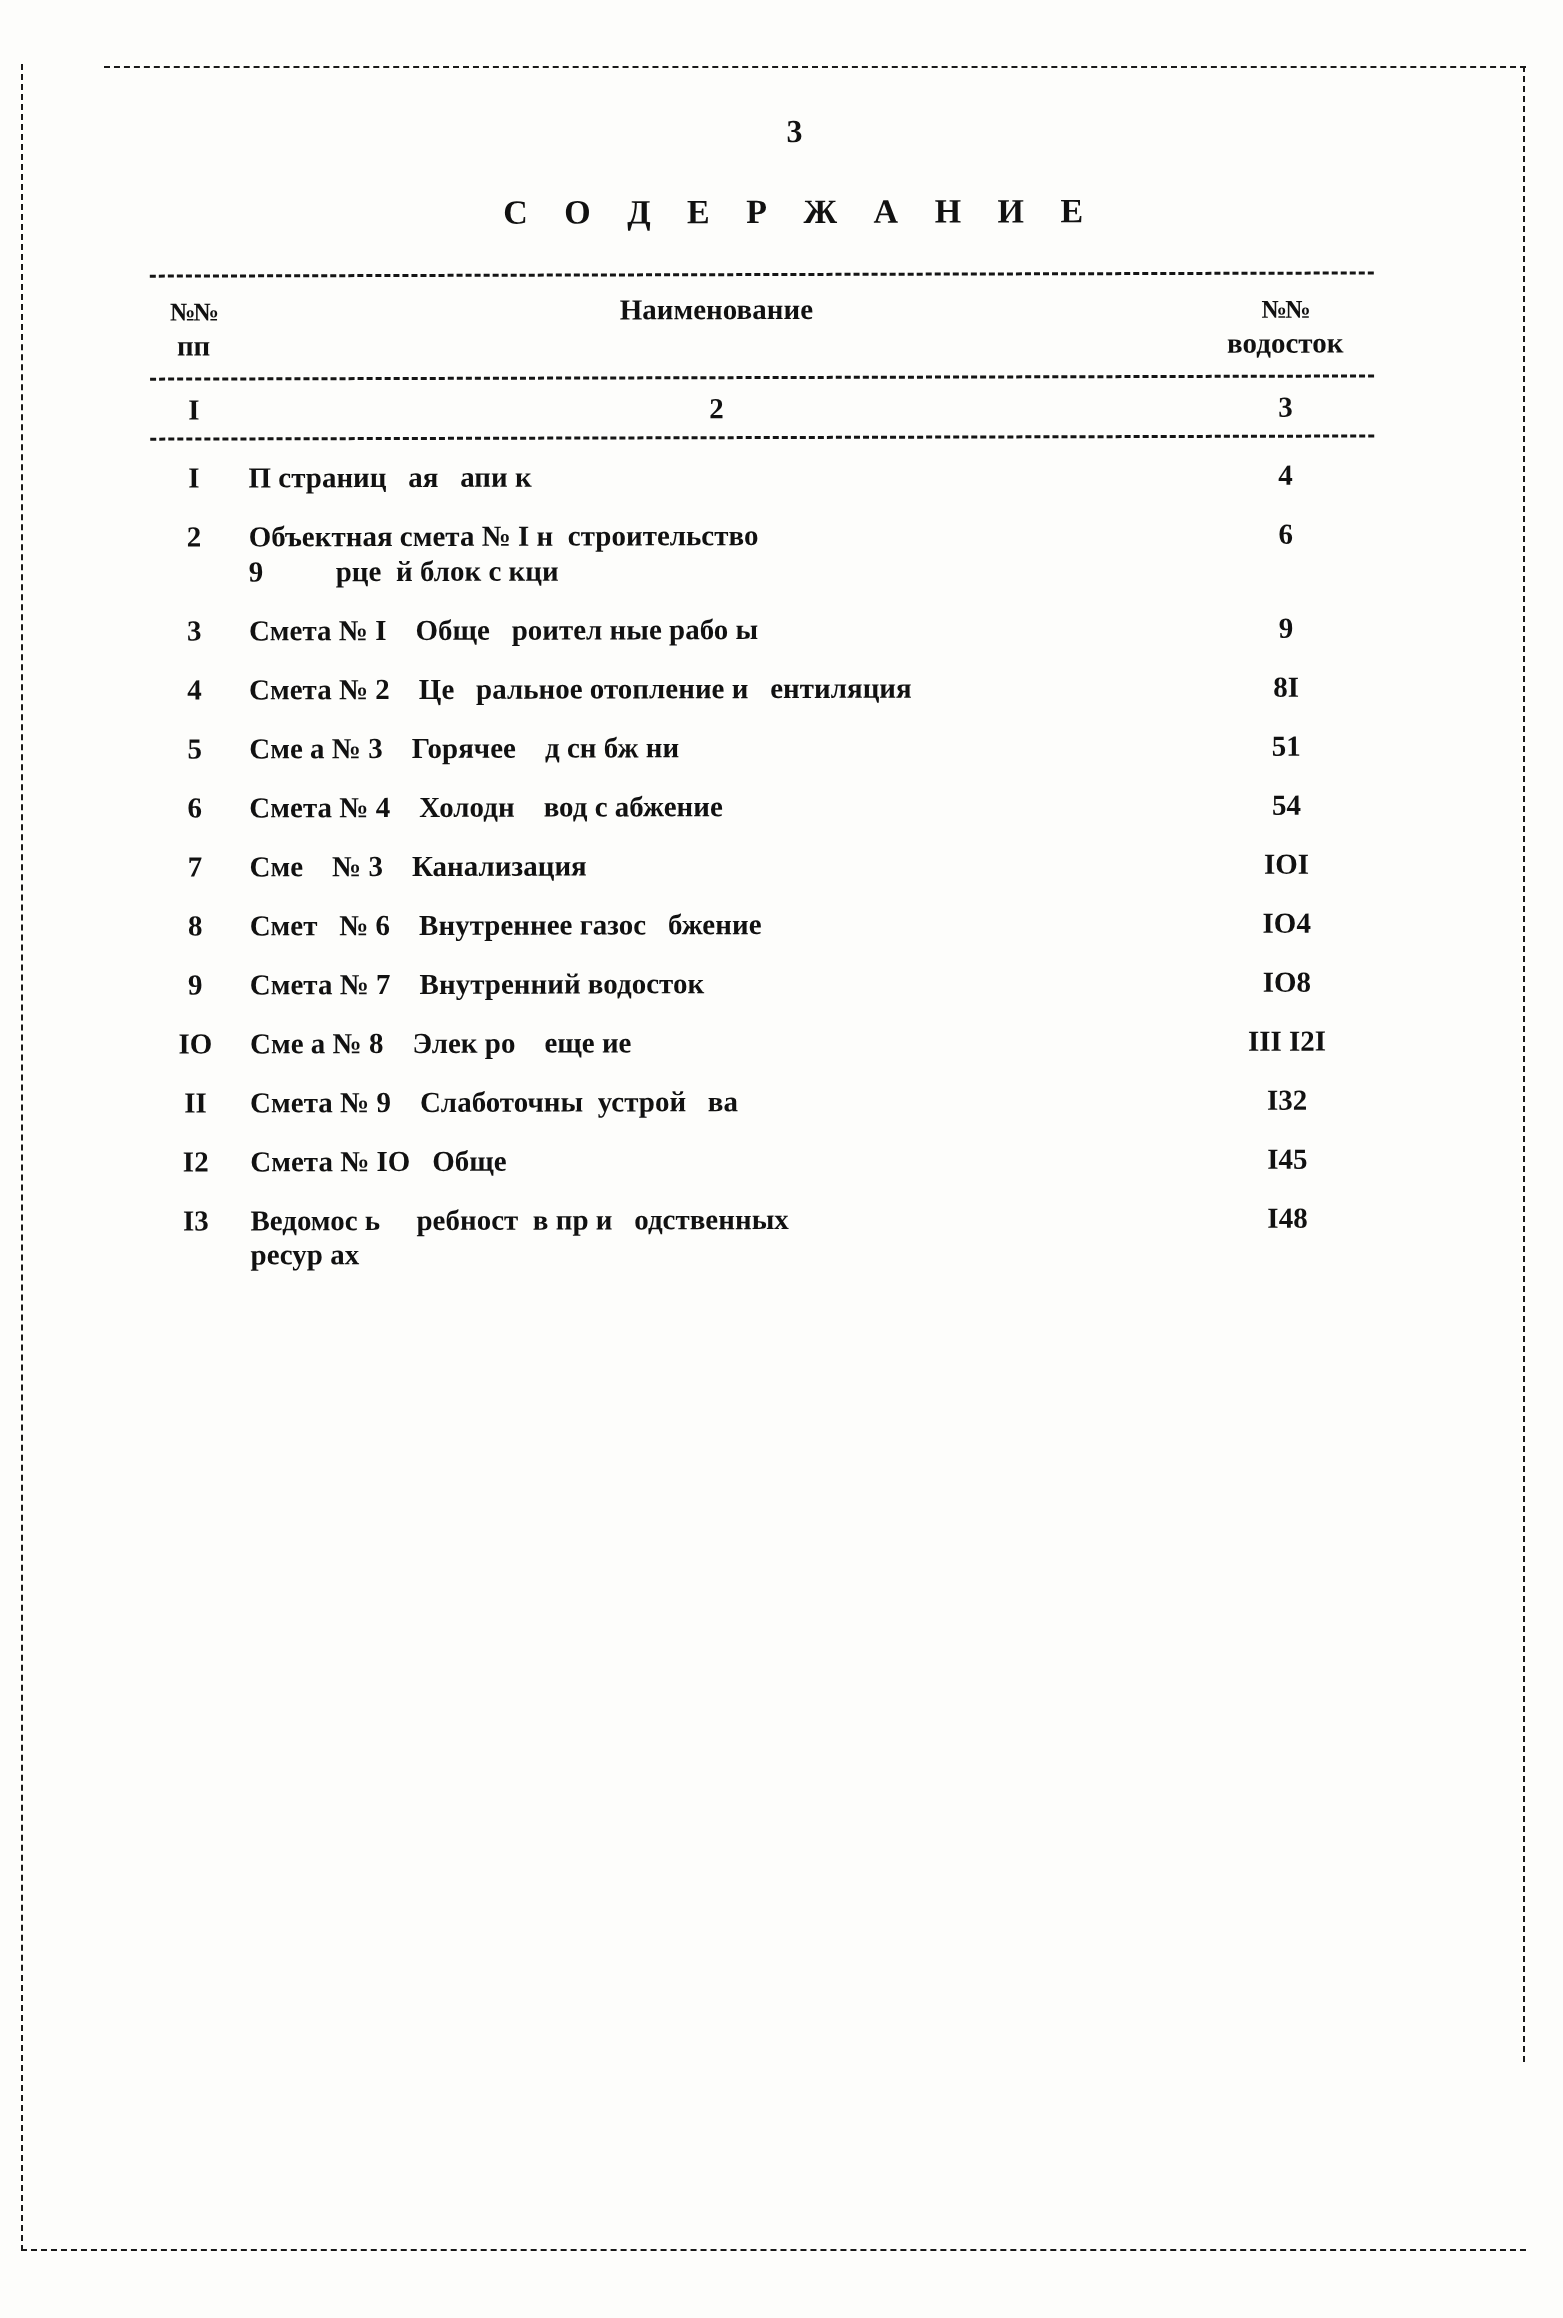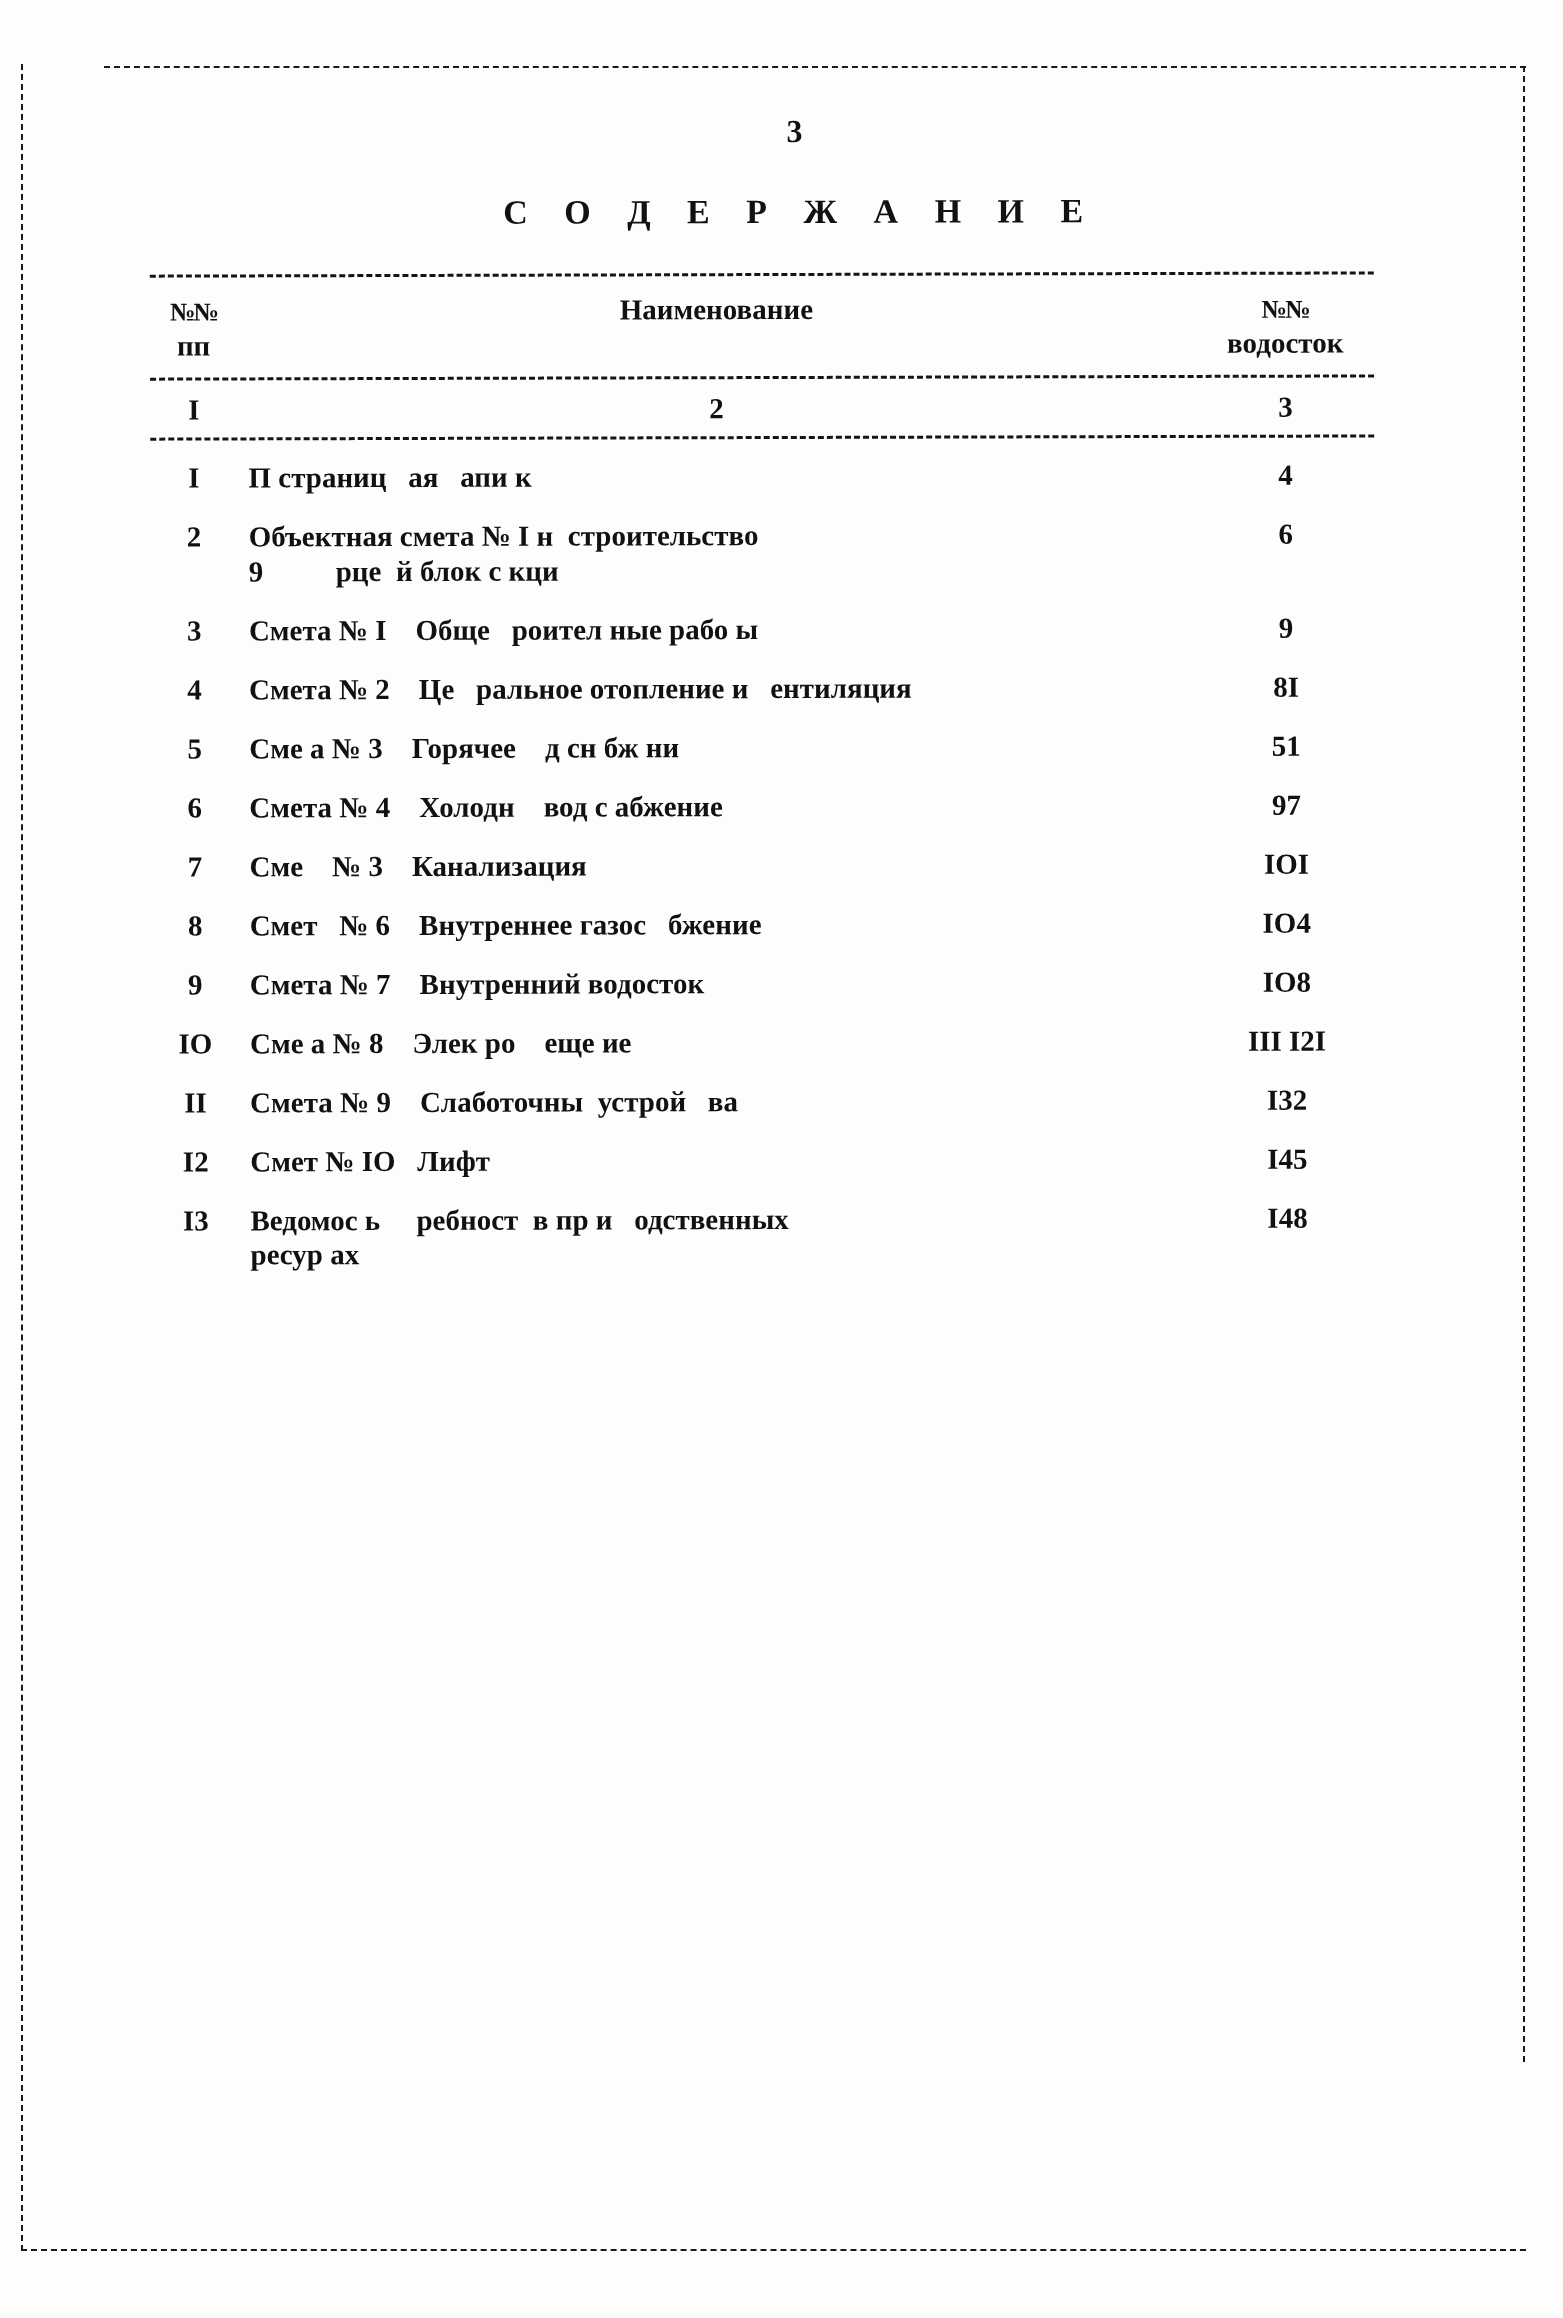--- a/index.html
+++ b/index.html
@@ -251,21 +251,21 @@
             <span class="nowrap">Сме а № 3    Горячее    д сн бж ни</span>
           </td>
           <td class="col-page">51</td>
         </tr>
 
         <tr>
           <td class="col-num">6</td>
           <td class="col-name">
             <span class="nowrap">Смета № 4    Холодн    вод с абжение</span>
           </td>
-          <td class="col-page">97</td>
+          <td class="col-page">54</td>
         </tr>
 
         <tr>
           <td class="col-num">7</td>
           <td class="col-name">
             <span class="nowrap">Сме    № 3    Канализация</span>
           </td>
           <td class="col-page">IOI</td>
         </tr>
 
@@ -297,21 +297,21 @@
           <td class="col-num">II</td>
           <td class="col-name">
             <span class="nowrap">Смета № 9    Слаботочны  устрой   ва</span>
           </td>
           <td class="col-page">I32</td>
         </tr>
 
         <tr>
           <td class="col-num">I2</td>
           <td class="col-name">
-            <span class="nowrap">Смет № IO   Лифт</span>
+            <span class="nowrap">Смета № IO   Обще</span>
           </td>
           <td class="col-page">I45</td>
         </tr>
 
         <tr>
           <td class="col-num">I3</td>
           <td class="col-name">
             <span class="nowrap">Ведомос ь     ребност  в пр и   одственных</span>
             <span class="nowrap row-second-line">ресур ах</span>
           </td>

